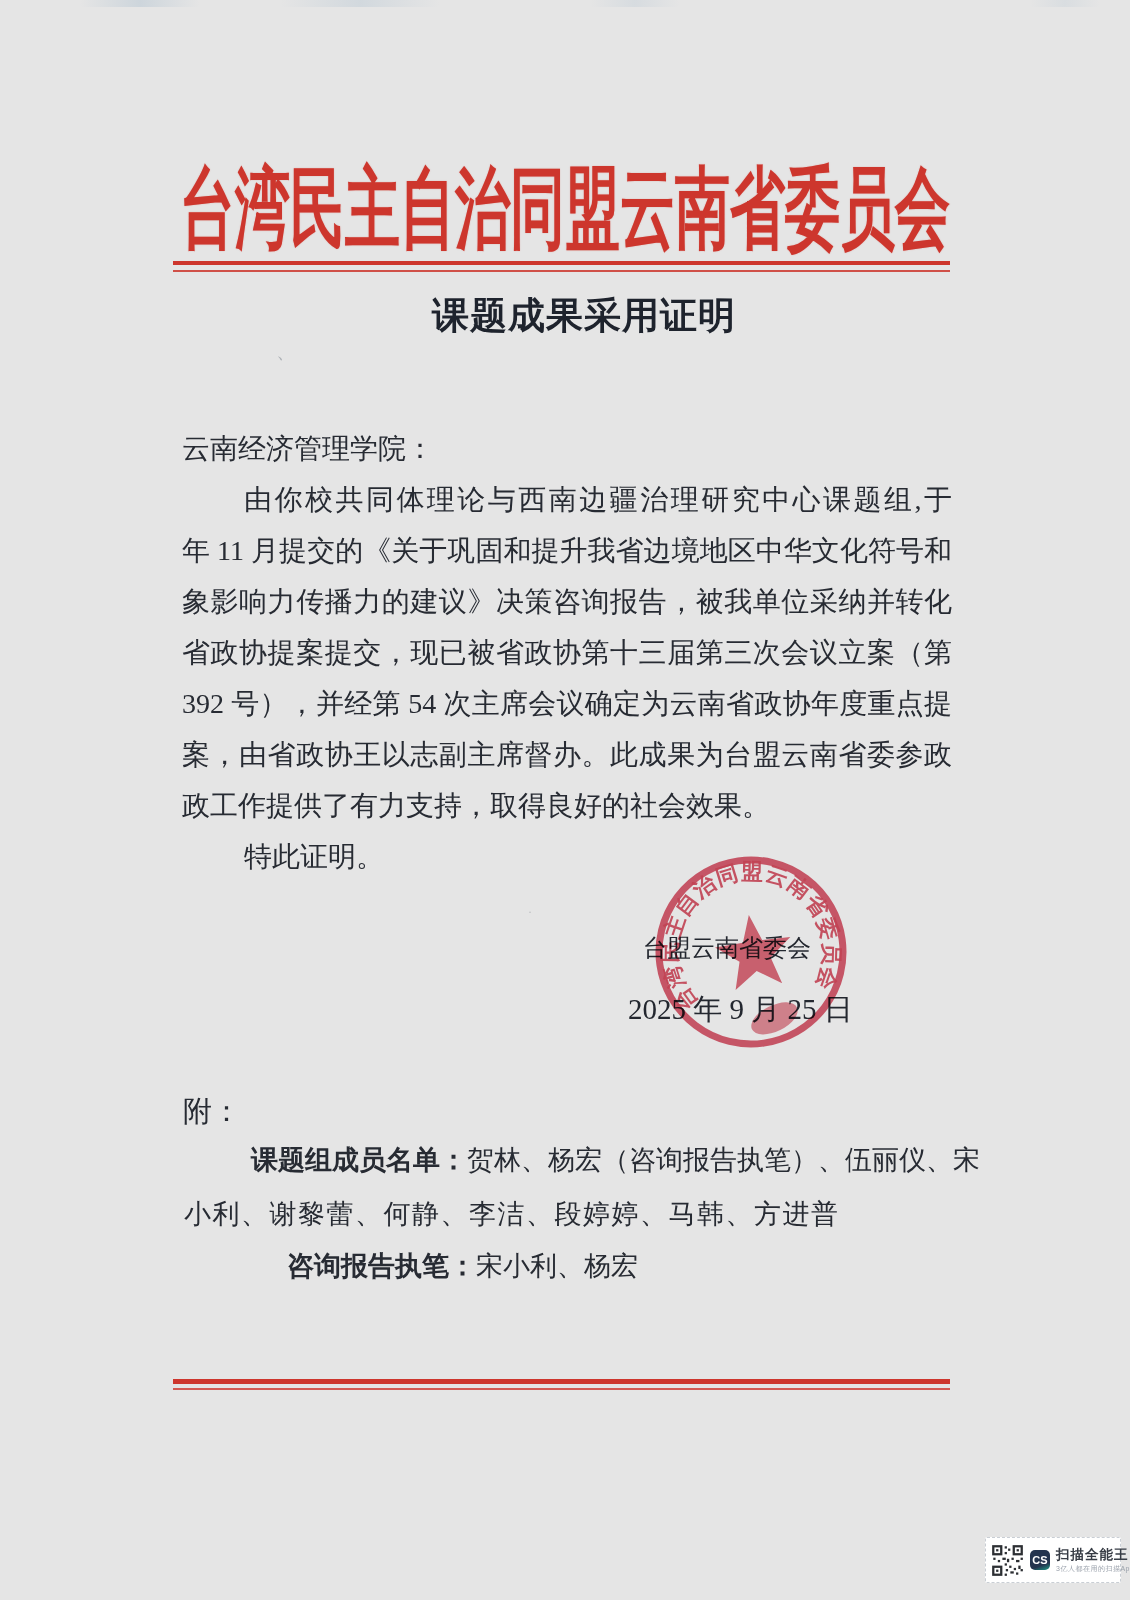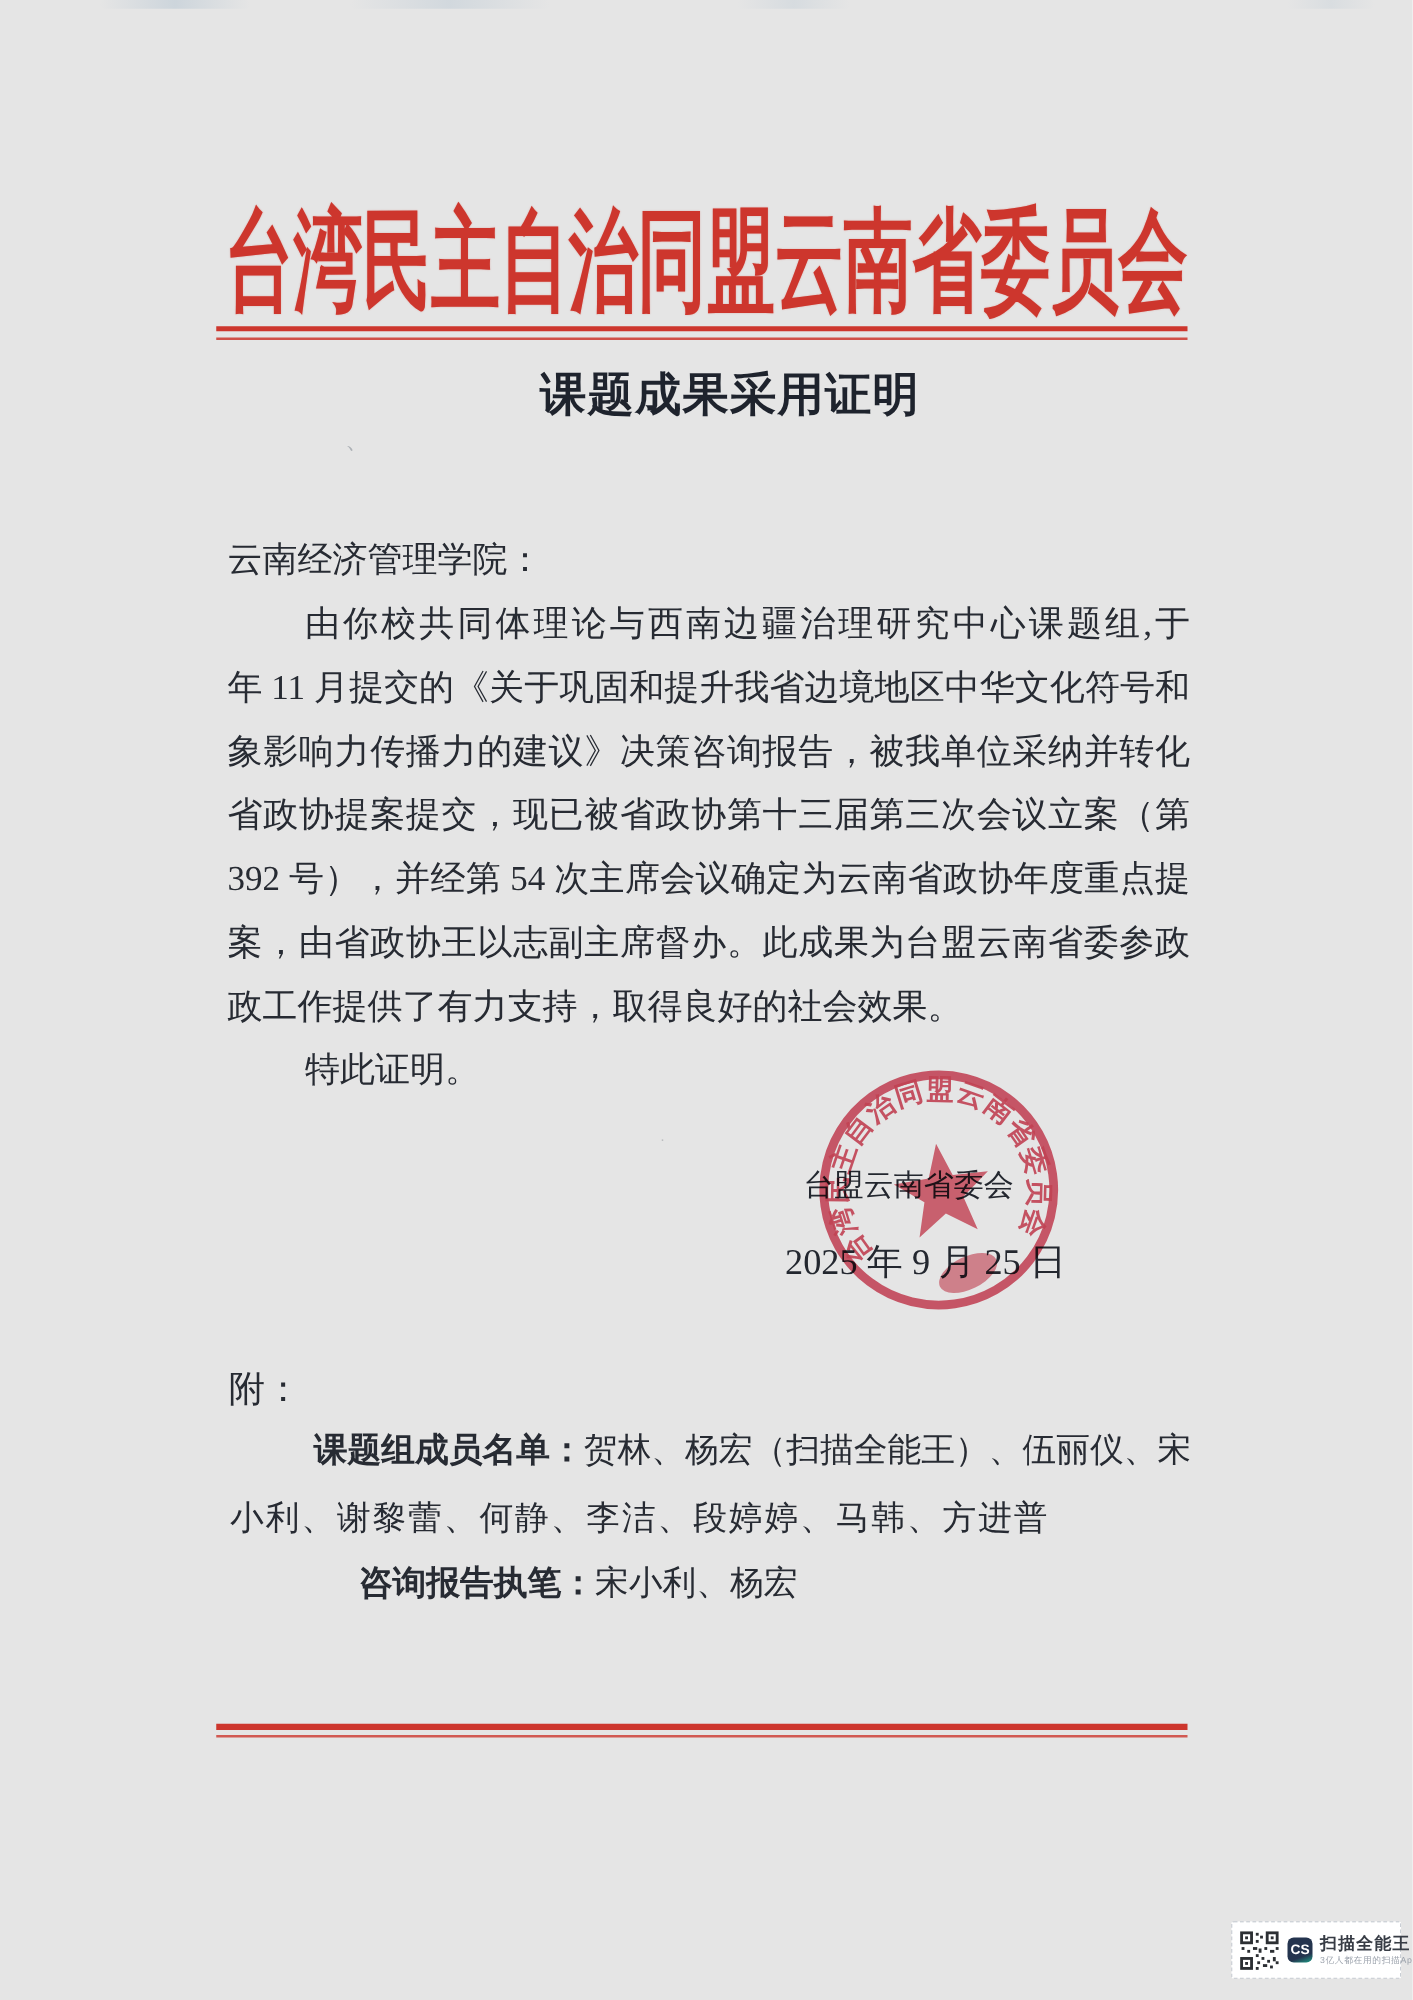--- a/index.html
+++ b/index.html
@@ -142,21 +142,21 @@
       <text font-size="22" font-weight="bold" fill="#d4394e" opacity="0.9" letter-spacing="1" font-family="Liberation Serif, DejaVu Serif, serif">
         <textPath href="#stamp-arc" startOffset="50%" text-anchor="middle">台湾民主自治同盟云南省委员会</textPath>
       </text>
       <polygon points="109,70 118.7,96.7 147,97.6 124.7,115.1 132.5,142.4 109,126.5 85.5,142.4 93.3,115.1 71,97.6 99.3,96.7" fill="#d4394e" opacity="0.82"></polygon>
       <ellipse cx="120" cy="176" rx="25" ry="13" transform="rotate(-18 120 176)" fill="#d4394e" opacity="0.62"></ellipse>
     </g>
   </svg>
 
   <div class="att-label">附：</div>
   <div class="att-line-a">
-    <span class="att-bold">课题组成员名单：</span><span>贺林、杨宏（扫描全能王）、伍丽仪、宋</span>
+    <span class="att-bold">课题组成员名单：</span><span>贺林、杨宏（咨询报告执笔）、伍丽仪、宋</span>
   </div>
   <div class="att-line-b">小利、谢黎蕾、何静、李洁、段婷婷、马韩、方进普</div>
   <div class="att-line-c">
     <span class="att-bold">咨询报告执笔：</span><span>宋小利、杨宏</span>
   </div>
 
   <div class="rule rule-bottom-thick"></div>
   <div class="rule rule-bottom-thin"></div>
 
   <div class="wm-box">

